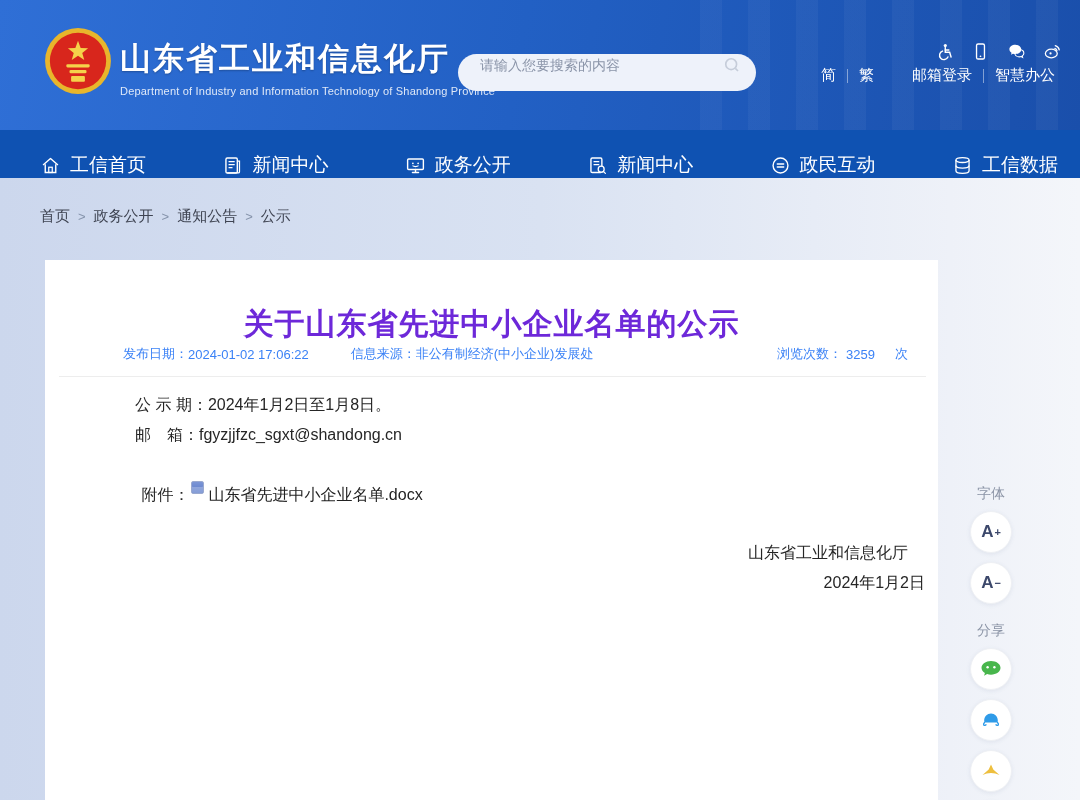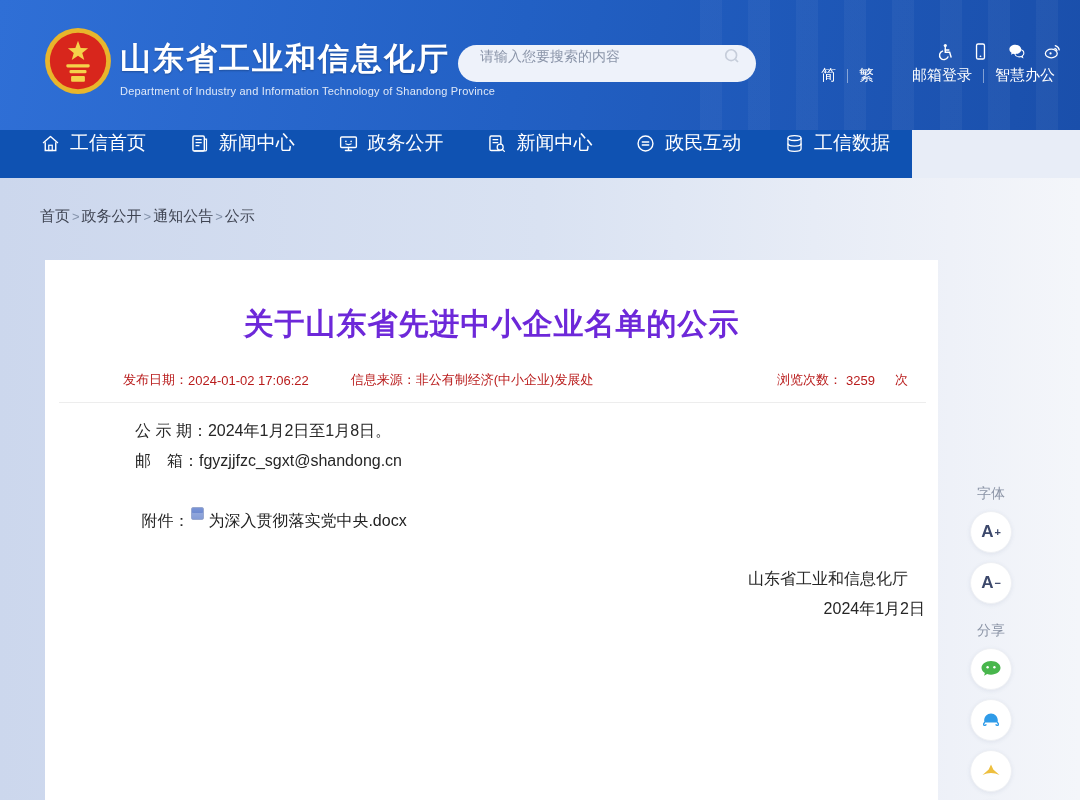--- a/index.html
+++ b/index.html
@@ -9,58 +9,58 @@
 
   
   .site-header { position:absolute; left:0; top:0; width:1080px; height:130px;
     background:linear-gradient(100deg,#2f6fd6 0%,#2260c4 48%,#1a4fab 100%); overflow:hidden; }
   .header-watermark { position:absolute; left:700px; top:0; width:380px; height:130px;
     background:repeating-linear-gradient(90deg, rgba(255,255,255,0.04) 0 22px, rgba(255,255,255,0) 22px 48px); }
   .emblem { position:absolute; left:44px; top:27px; width:68px; height:68px; }
   .brand { position:absolute; left:120px; top:38px; color:#fff; }
   .brand-title { font-size:31px; font-weight:bold; letter-spacing:2px; text-shadow:0 1px 2px rgba(0,0,0,.25); }
   .brand-sub { margin-top:5px; font-size:11px; color:rgba(255,255,255,.85); letter-spacing:.2px; }
-  .search-box { position:absolute; left:458px; top:45px; width:298px; height:37px;
+  .search-box { position:absolute; left:458px; top:54px; width:298px; height:37px;
     background:#eef2fa; border-radius:19px; display:flex; align-items:center; padding:0 14px 16px 22px; }
   .search-box input { flex:1; border:none; outline:none; background:transparent;
     font-size:14px; color:#445; font-family:inherit; }
   .search-box input::placeholder { color:#8b95a9; }
   .top-icons { position:absolute; top:42px; right:18px; display:flex; gap:17px; align-items:center; }
   .top-icons .ticon { width:19px; height:19px; display:block; cursor:pointer; }
   .quick-links { position:absolute; top:66px; right:14px; display:flex; align-items:center;
     color:#fff; font-size:15px; }
   .quick-links .ql { padding:0 11px; cursor:pointer; white-space:nowrap; }
   .quick-links .sep { width:1px; height:14px; background:rgba(255,255,255,.45); }
   .quick-links .gap { width:16px; }
 
   
-  .main-nav { position:absolute; left:0; top:130px; width:912px; height:48px;
-    background:#0f52b2; display:flex; align-items:flex-start; justify-content:space-between;
+  .main-nav { position:absolute; left:0; top:130px; width:1080px; height:48px;
+    background:#0f52b2; display:flex; align-items:flex-end; justify-content:space-between;
     padding:0 22px 0 40px; }
   .nav-item { display:flex; align-items:center; gap:9px; color:#fff; font-size:19px;
     cursor:pointer; white-space:nowrap; }
   .nav-item svg { width:21px; height:21px; }
 
   
   .main-bg { position:absolute; left:0; top:178px; width:1080px; height:622px;
     background:linear-gradient(90deg,#ccd7ed 0%, #d9e2f2 50%, #eef1f8 88%, #f4f6fa 100%); }
 
   
   .breadcrumb { position:absolute; left:40px; top:207px; display:flex; align-items:center;
-    gap:2px; font-size:15px; color:#3f4452; }
+    gap:8px; font-size:15px; color:#3f4452; }
   .breadcrumb .crumb { cursor:pointer; }
   .breadcrumb .bsep { color:#8593ab; font-size:13px; }
 
   
   .article-card { position:absolute; left:45px; top:260px; width:893px; height:560px;
     background:#ffffff; }
   .article-title { margin-top:44px; text-align:center; font-size:30px; font-weight:bold;
     color:#6d28d9; letter-spacing:1px; }
-  .meta-row { margin-top:26px; display:flex; align-items:center;
-    padding:0 30px 0 78px; font-size:13px; color:#b91c1c; }
+  .meta-row { display:flex; align-items:center;
+    padding:0 30px 0 78px; font-size:13px; color:#3b82f6; }
   .meta-item { white-space:nowrap; }
   .meta-gap { width:42px; }
   .meta-spacer { flex:1; }
   .views-num { margin:0 20px 0 4px; }
   .divider { margin:13px 12px 0 14px; border-bottom:1px solid #ededed; }
   .article-body { margin-top:13px; padding:0 30px 0 58px; font-size:16px; line-height:30px;
     color:#262626; text-align:justify; }
   .article-body p.para { text-indent:2em; }
   .line { text-indent:2em; }
   .attachment-row { margin-top:30px; text-indent:2.4em; }
@@ -230,21 +230,21 @@
 
     <div class="article-body">
       <p class="line">
         <span>公 示 期：</span><span>2024年1月2日至1月8日。</span>
       </p>
       <p class="line">
         <span>邮　箱：</span><span>fgyzjjfzc_sgxt@shandong.cn</span>
       </p>
 
       <p class="attachment-row">
-        <span>附件：</span><span class="doc-icon"></span><span class="attachment-link">为深入贯彻落实党中央.docx</span>
+        <span>附件：</span><span class="doc-icon"></span><span class="attachment-link">山东省先进中小企业名单.docx</span>
       </p>
 
       <div class="signature">
         <div class="sig-org">山东省工业和信息化厅</div>
         <div class="sig-date">2024年1月2日</div>
       </div>
     </div>
   </div>
 
   <div class="side-tools">

